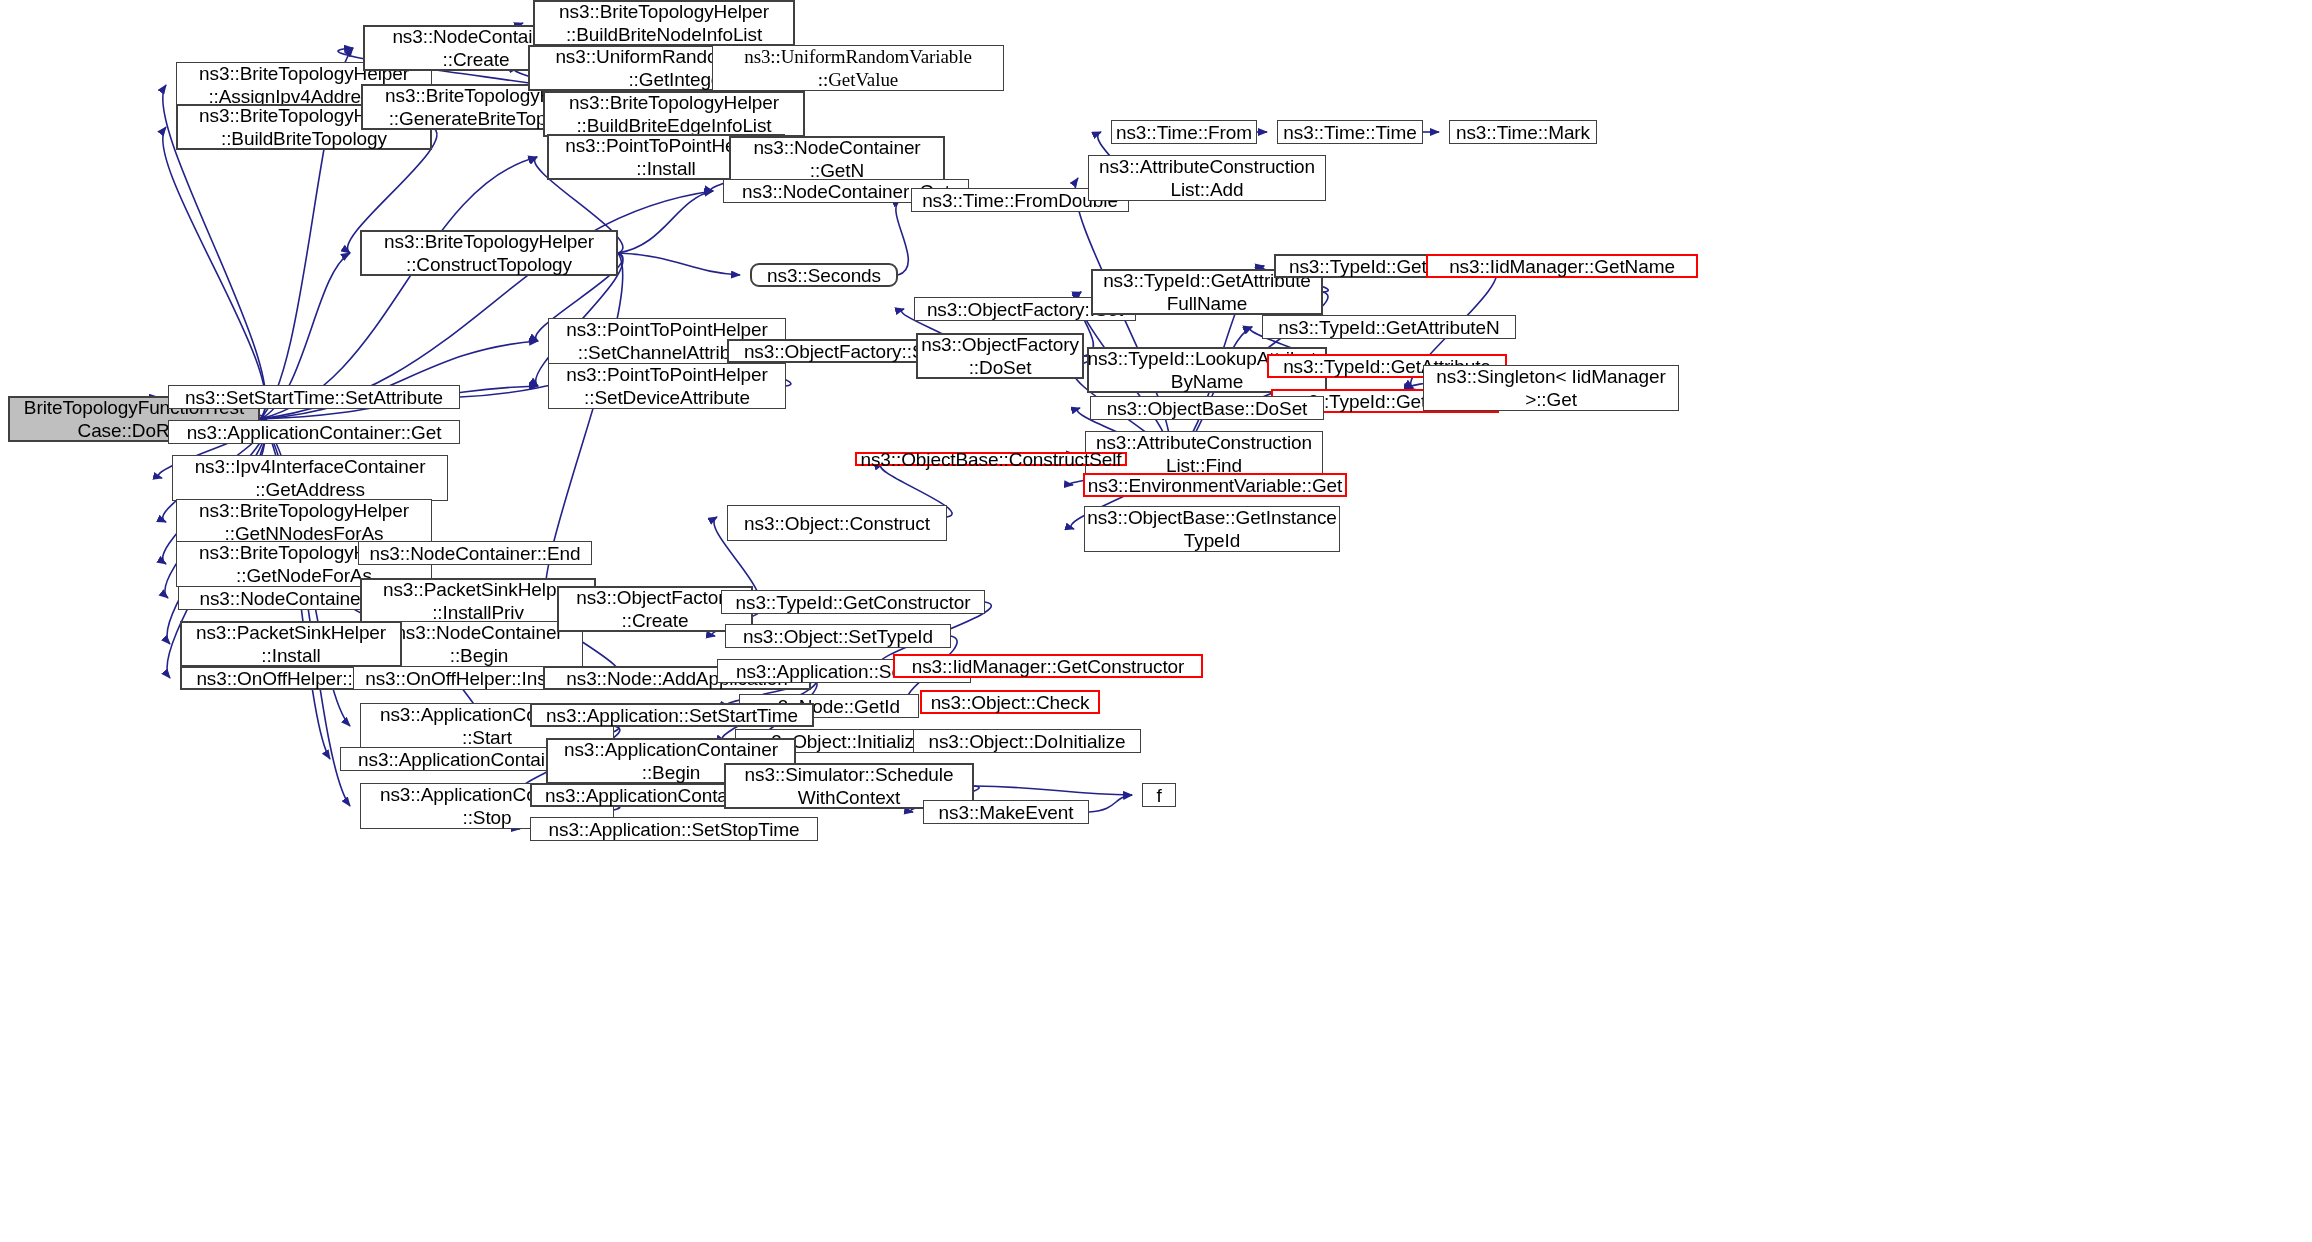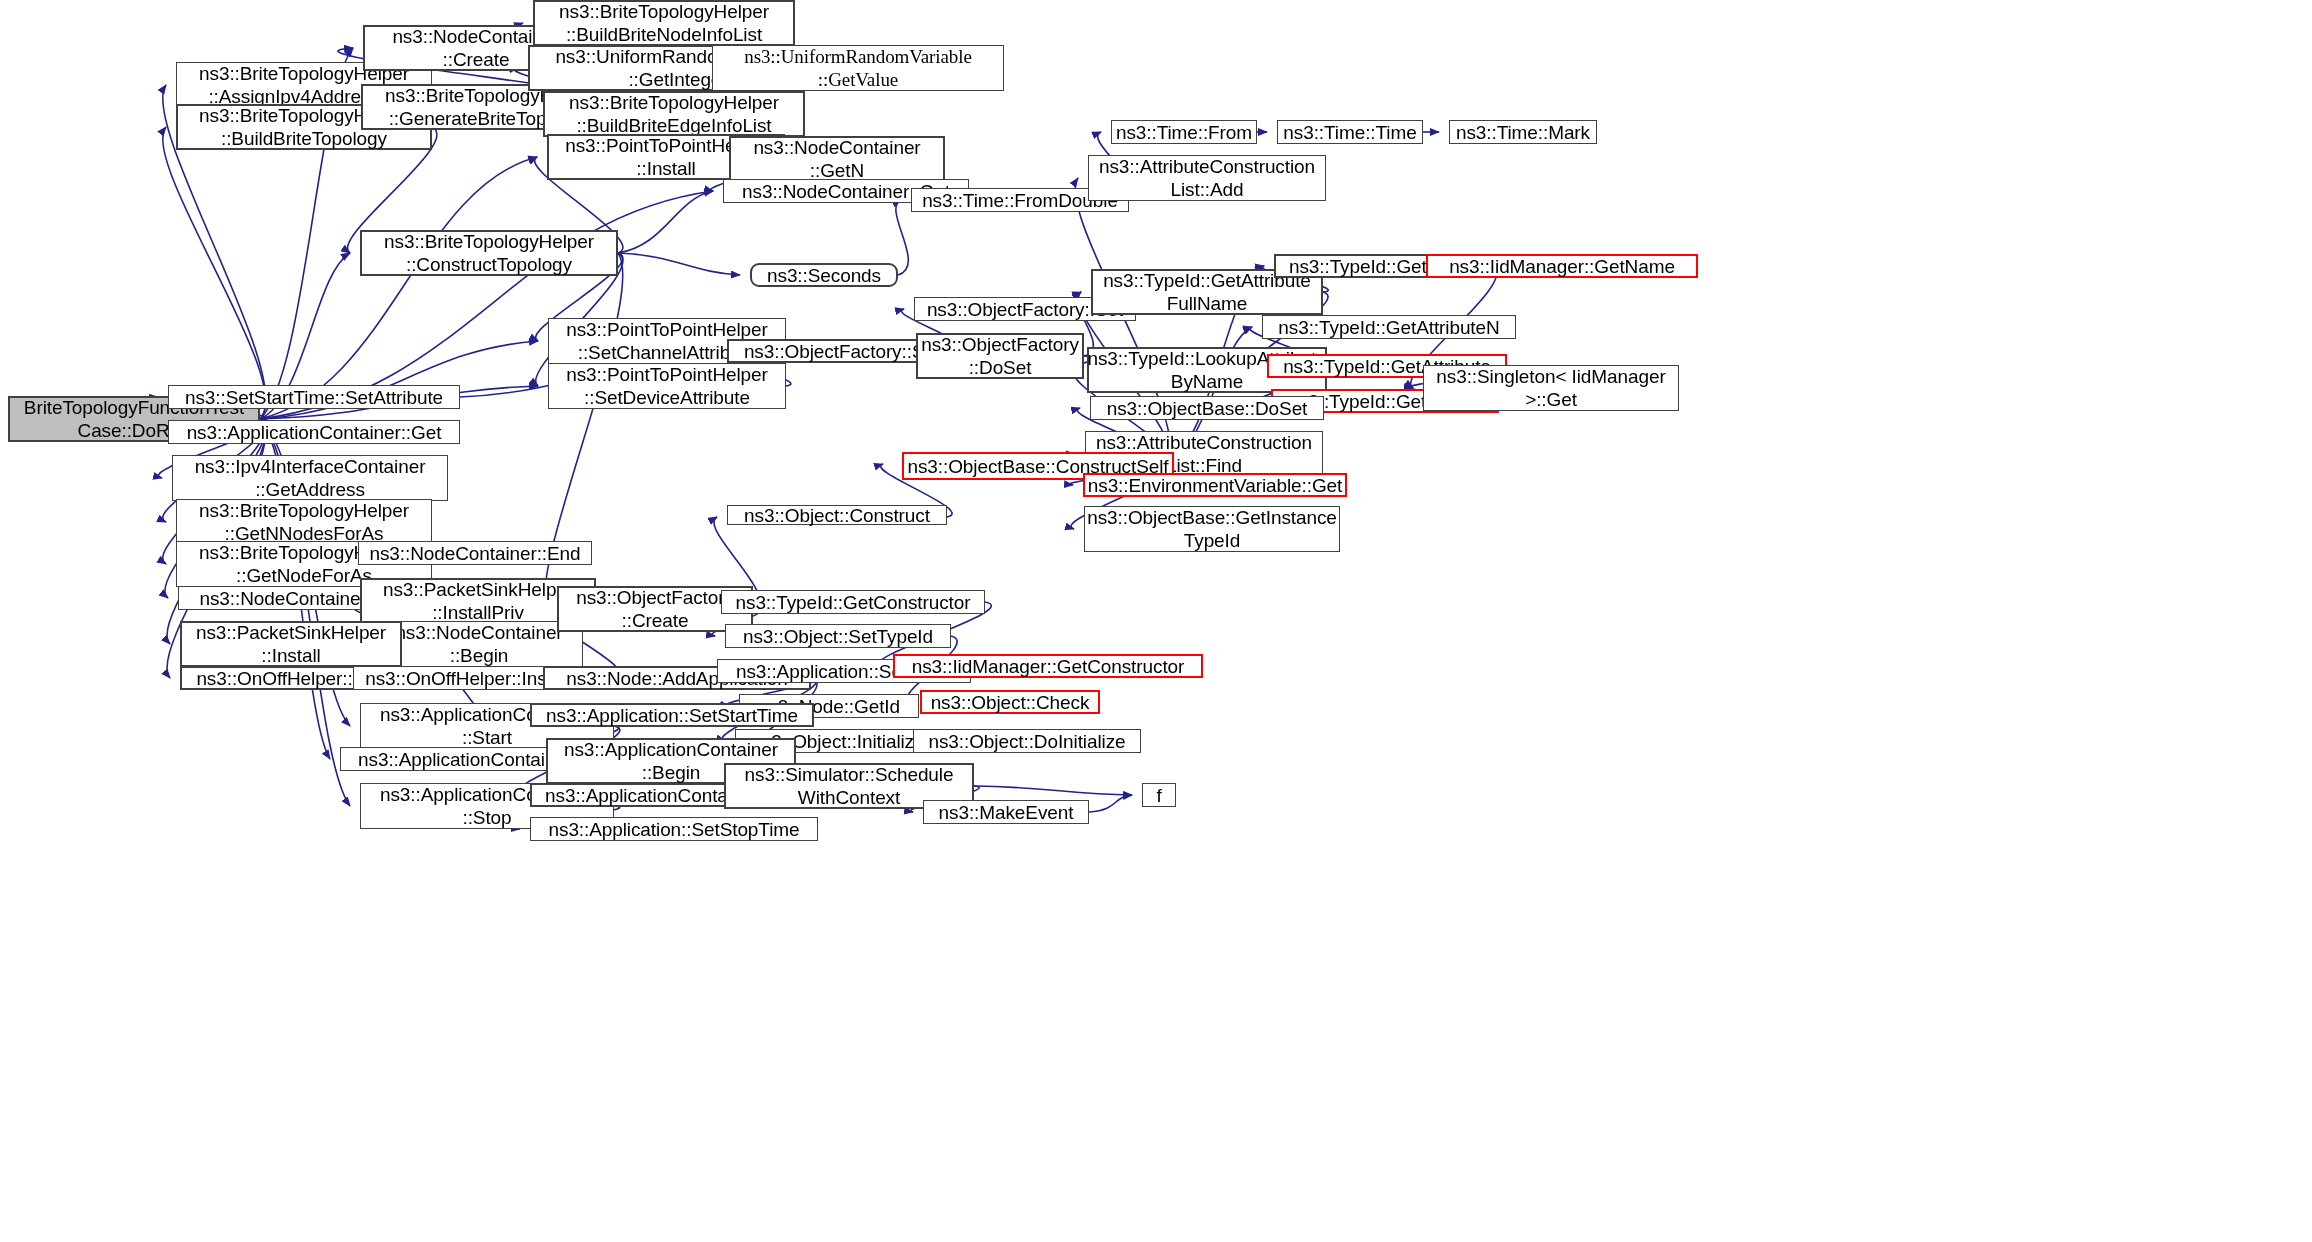--- a/index.html
+++ b/index.html
@@ -192,25 +192,25 @@
       <div class="node" style="left: 1262px; top: 315px; width: 254px; height: 24px;">ns3::TypeId::GetAttributeN</div>
       <div class="node thick" style="left: 1087px; top: 347px; width: 240px; height: 46px;">ns3::TypeId::LookupAttribute
 ByName</div>
       <div class="node red" style="left: 1267px; top: 354px; width: 240px; height: 24px;">ns3::TypeId::GetAttribute</div>
       <div class="node red" style="left: 1271px; top: 389px; width: 228px; height: 24px;">ns3::TypeId::GetParent</div>
       <div class="node" style="left: 1423px; top: 365px; width: 256px; height: 46px;">ns3::Singleton&lt; IidManager
 &gt;::Get</div>
       <div class="node" style="left: 1090px; top: 396px; width: 234px; height: 24px;">ns3::ObjectBase::DoSet</div>
       <div class="node" style="left: 1085px; top: 431px; width: 238px; height: 46px;">ns3::AttributeConstruction
 List::Find</div>
-      <div class="node red" style="left: 902px; top: 452px; width: 272px; height: 28px;">ns3::ObjectBase::ConstructSelf</div>
+      <div class="node red" style="left: 855px; top: 452px; width: 272px; height: 14px;">ns3::ObjectBase::ConstructSelf</div>
       <div class="node red" style="left: 1083px; top: 473px; width: 264px; height: 24px;">ns3::EnvironmentVariable::Get</div>
       <div class="node" style="left: 1084px; top: 506px; width: 256px; height: 46px;">ns3::ObjectBase::GetInstance
 TypeId</div>
-      <div class="node" style="left: 727px; top: 505px; width: 220px; height: 20px;">ns3::Object::Construct</div>
+      <div class="node" style="left: 727px; top: 505px; width: 220px; height: 36px;">ns3::Object::Construct</div>
       <div class="node" style="left: 168px; top: 385px; width: 292px; height: 24px;">ns3::SetStartTime::SetAttribute</div>
       <div class="node" style="left: 168px; top: 420px; width: 292px; height: 24px;">ns3::ApplicationContainer::Get</div>
       <div class="node" style="left: 172px; top: 455px; width: 276px; height: 46px;">ns3::Ipv4InterfaceContainer
 ::GetAddress</div>
       <div class="node" style="left: 176px; top: 499px; width: 256px; height: 46px;">ns3::BriteTopologyHelper
 ::GetNNodesForAs</div>
       <div class="node" style="left: 176px; top: 541px; width: 256px; height: 46px;">ns3::BriteTopologyHelper
 ::GetNodeForAs</div>
       <div class="node" style="left: 178px; top: 586px; width: 254px; height: 24px;">ns3::NodeContainer::Add</div>
       <div class="node" style="left: 358px; top: 541px; width: 234px; height: 24px;">ns3::NodeContainer::End</div>

